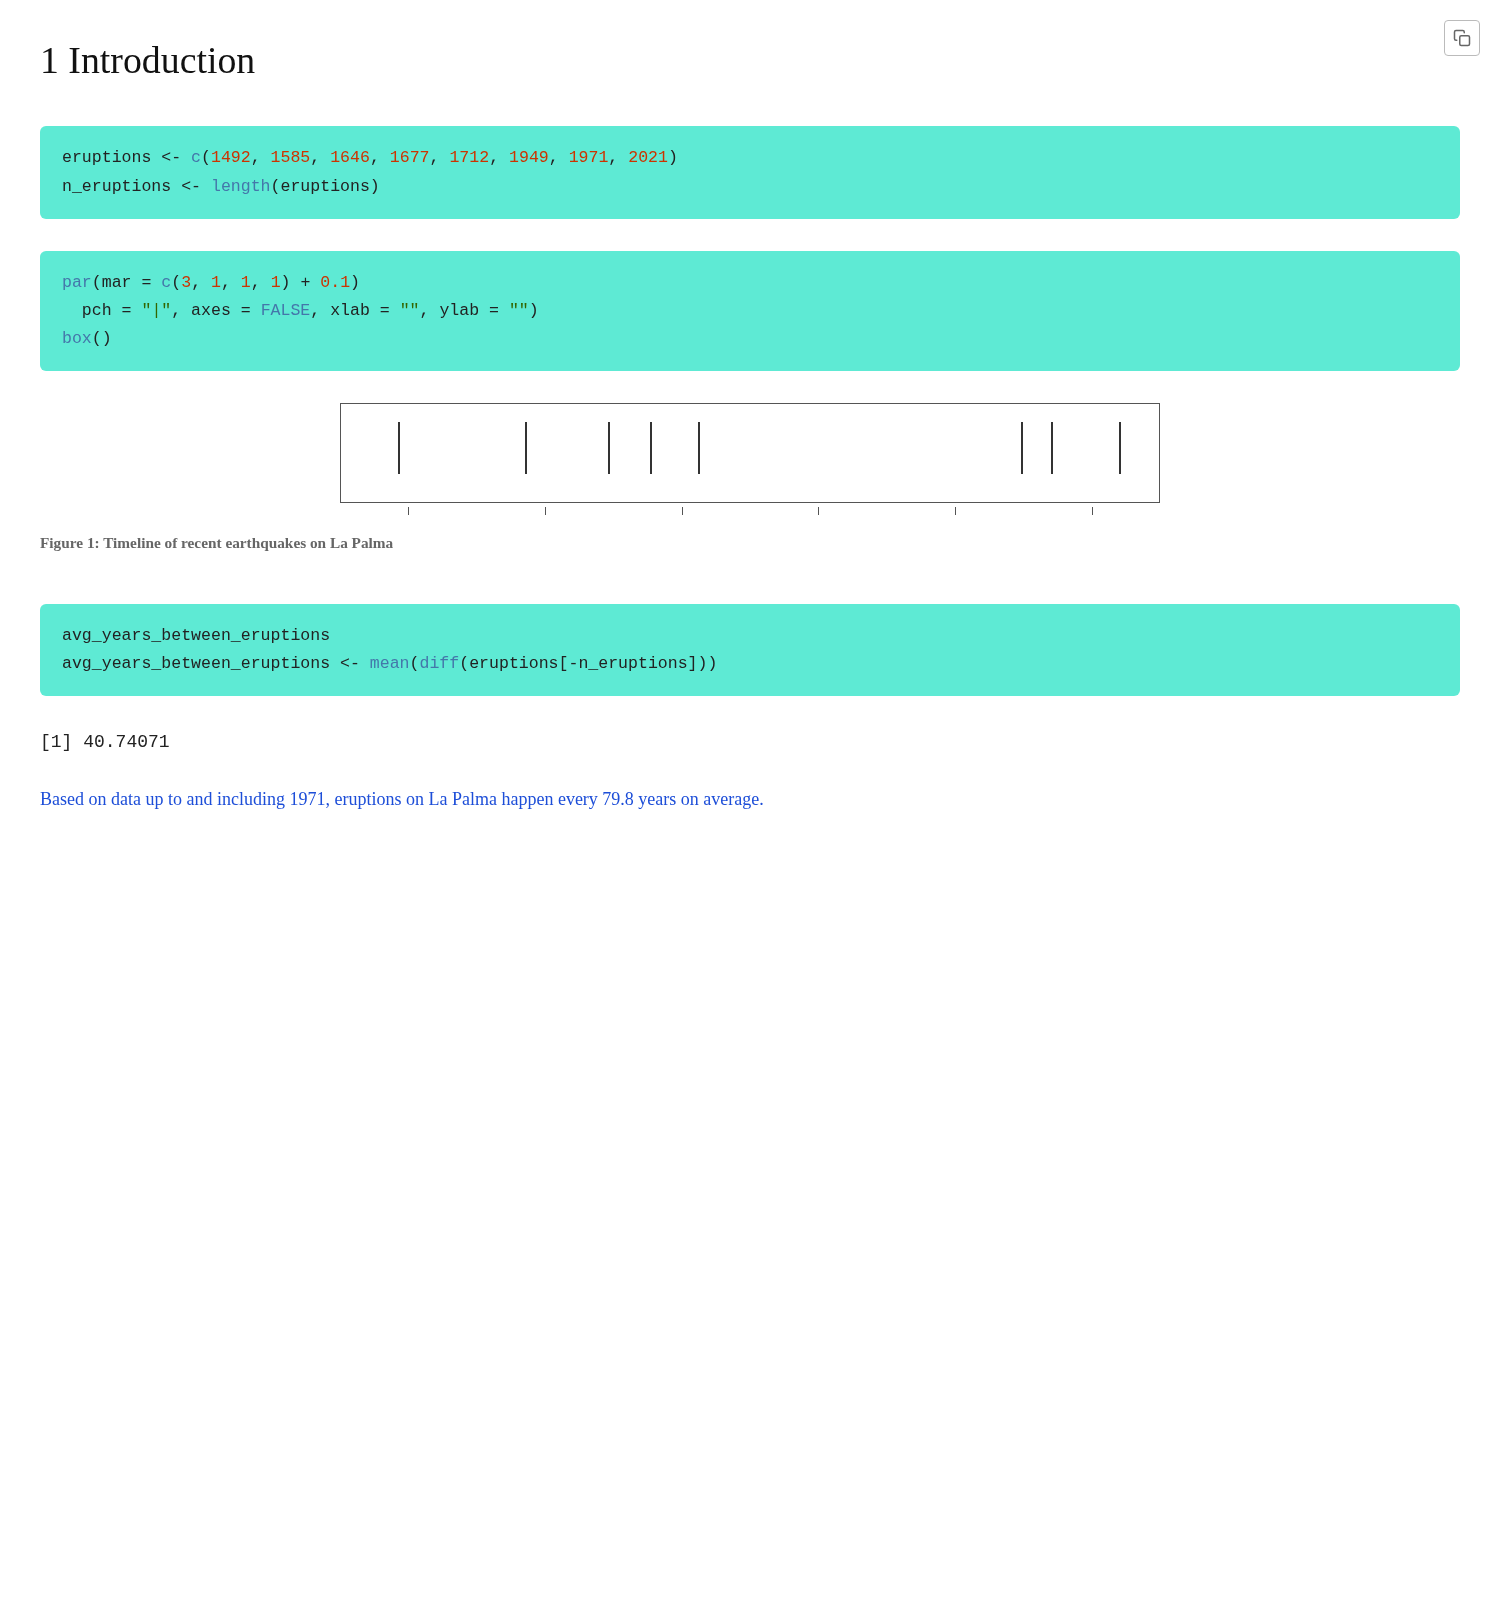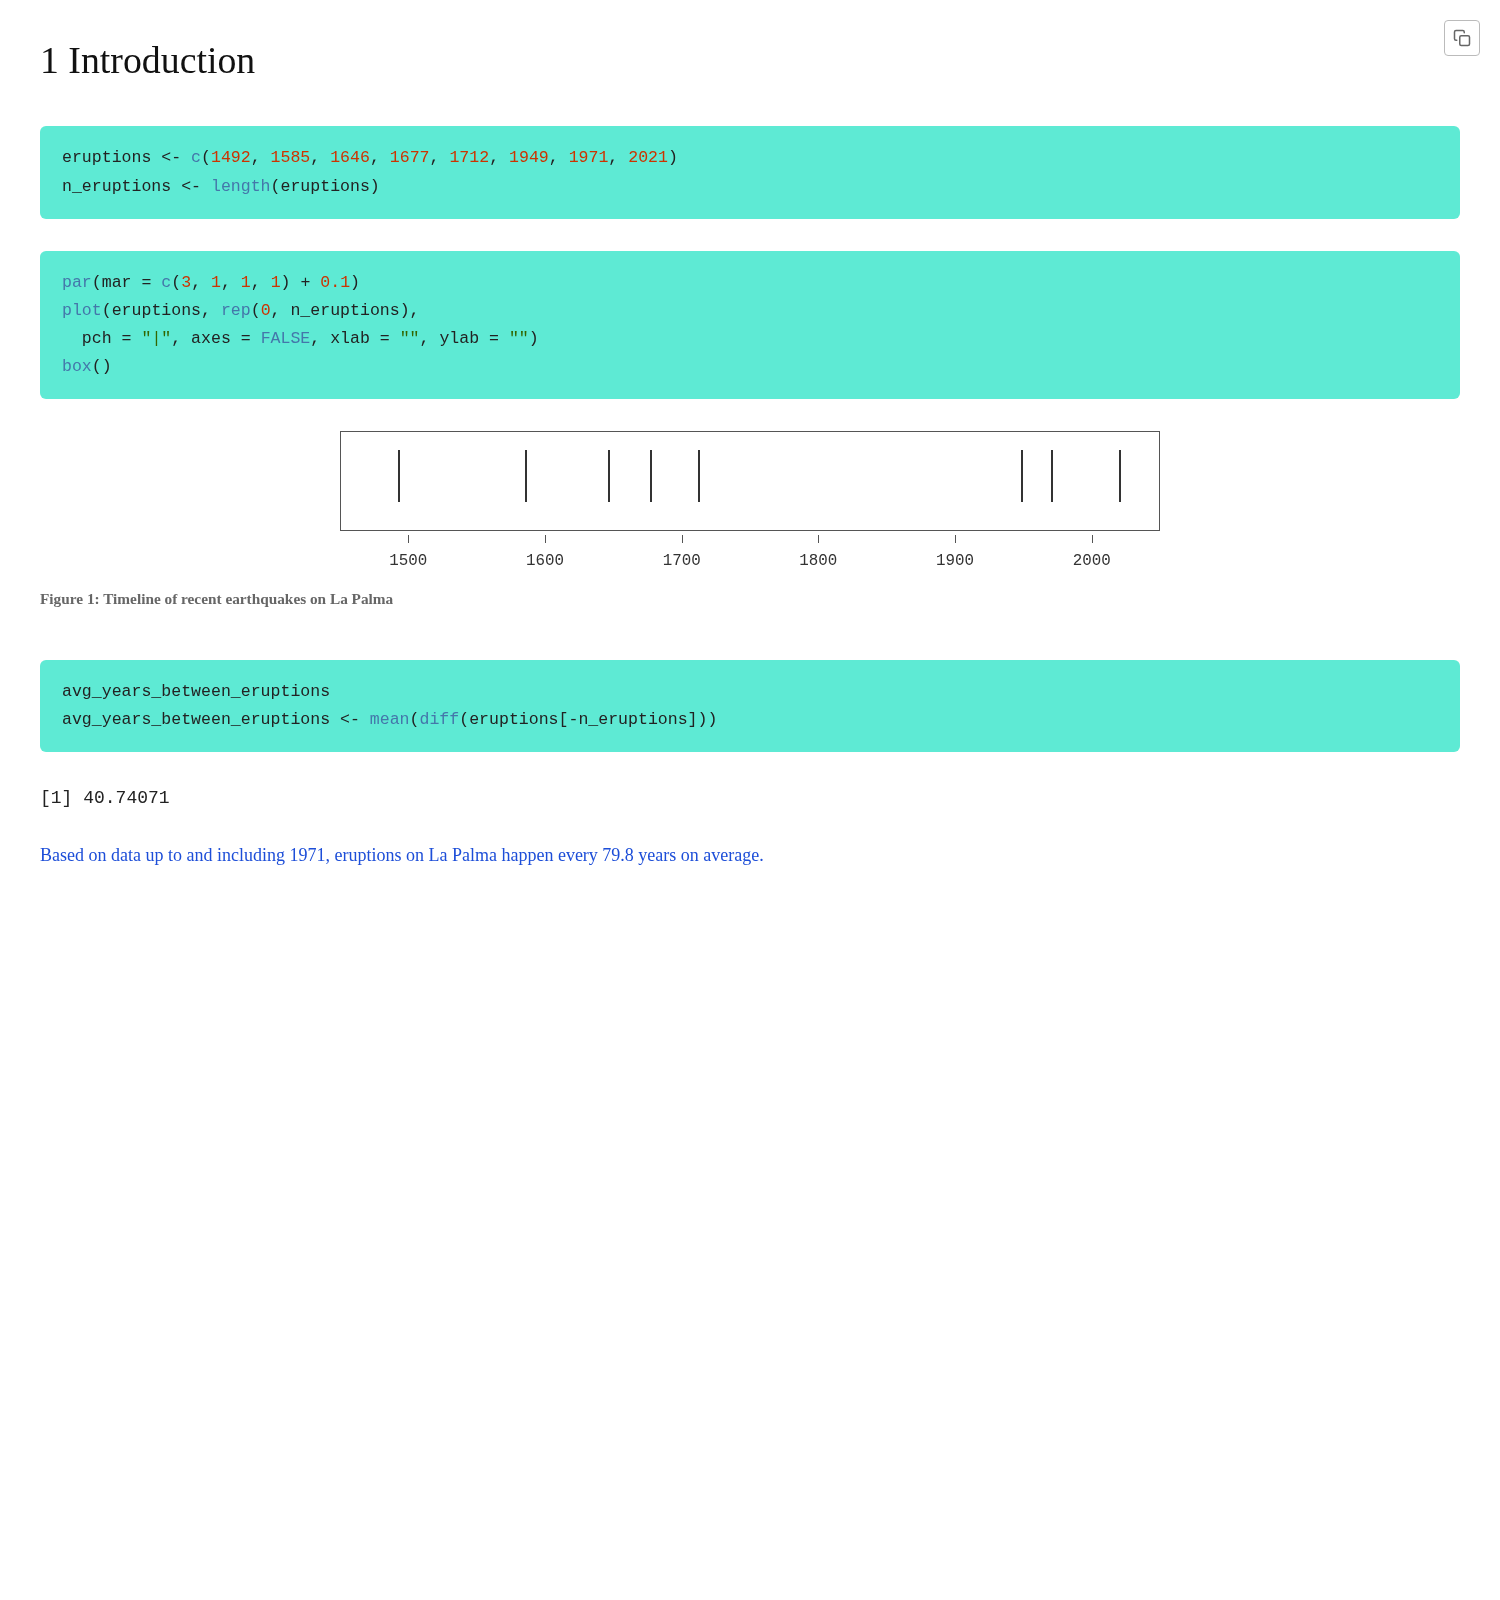--- a/index.html
+++ b/index.html
@@ -160,21 +160,20 @@
   <span> Introduction</span>
 </h1>
 
 <div class="code-block">
   <span class="code-line"><span class="c-blue"></span><span>eruptions &lt;- </span><span class="c-blue">c</span><span>(</span><span class="c-red">1492</span><span>, </span><span class="c-red">1585</span><span>, </span><span class="c-red">1646</span><span>, </span><span class="c-red">1677</span><span>, </span><span class="c-red">1712</span><span>, </span><span class="c-red">1949</span><span>, </span><span class="c-red">1971</span><span>, </span><span class="c-red">2021</span><span>)</span></span>
   <span class="code-line"><span>n_eruptions &lt;- </span><span class="c-blue">length</span><span>(eruptions)</span></span>
 </div>
 
 <div class="code-block">
   <span class="code-line"><span class="c-blue">par</span><span>(mar = </span><span class="c-blue">c</span><span>(</span><span class="c-red">3</span><span>, </span><span class="c-red">1</span><span>, </span><span class="c-red">1</span><span>, </span><span class="c-red">1</span><span>) + </span><span class="c-red">0.1</span><span>)</span></span>
-  <span class="code-line"><span class="c-blue">plot</span><span>(eruptions, </span><span class="c-blue">rep</span><span>(</span><span class="c-red">0</span><span>, n_eruptions),</span></span>
   <span class="code-line"><span>  pch = </span><span class="c-green">"|"</span><span>, axes = </span><span class="c-blue">FALSE</span><span>, xlab = </span><span class="c-green">""</span><span>, ylab = </span><span class="c-green">""</span><span>)</span></span>
   <span class="code-line"><span class="c-blue">box</span><span>()</span></span>
 </div>
 
 <div class="chart-container">
   <div class="chart-box" id="chart-box">
 
   <div class="eruption-mark" style="left: 7%;"></div>
       <div class="eruption-mark" style="left: 22.5%;"></div>
       <div class="eruption-mark" style="left: 32.6667%;"></div>
@@ -186,28 +185,20 @@
     </div>
 
   <div id="x-axis-ticks-row" class="x-axis-ticks">
       <div class="x-tick" style="left: 8.33333%;"></div>
       <div class="x-tick" style="left: 25%;"></div>
       <div class="x-tick" style="left: 41.6667%;"></div>
       <div class="x-tick" style="left: 58.3333%;"></div>
       <div class="x-tick" style="left: 75%;"></div>
       <div class="x-tick" style="left: 91.6667%;"></div>
     </div>
-  <div class="x-axis-labels" id="x-axis-labels" style="position: relative; height: 28px;">
-      <span class="x-label" style="position: absolute; left: 8.33333%; transform: translateX(-50%);">1500</span>
-      <span class="x-label" style="position: absolute; left: 25%; transform: translateX(-50%);">1600</span>
-      <span class="x-label" style="position: absolute; left: 41.6667%; transform: translateX(-50%);">1700</span>
-      <span class="x-label" style="position: absolute; left: 58.3333%; transform: translateX(-50%);">1800</span>
-      <span class="x-label" style="position: absolute; left: 75%; transform: translateX(-50%);">1900</span>
-      <span class="x-label" style="position: absolute; left: 91.6667%; transform: translateX(-50%);">2000</span>
-    </div>
 </div>
 
 <div class="figure-caption">
   <span>Figure 1:</span><span> Timeline of recent earthquakes on La Palma</span>
 </div>
 
 <div class="code-block">
   <span class="code-line"><span>avg_years_between_eruptions</span></span>
   <span class="code-line"><span>avg_years_between_eruptions &lt;- </span><span class="c-blue">mean</span><span>(</span><span class="c-blue">diff</span><span>(eruptions[-n_eruptions]))</span></span>
 </div>

